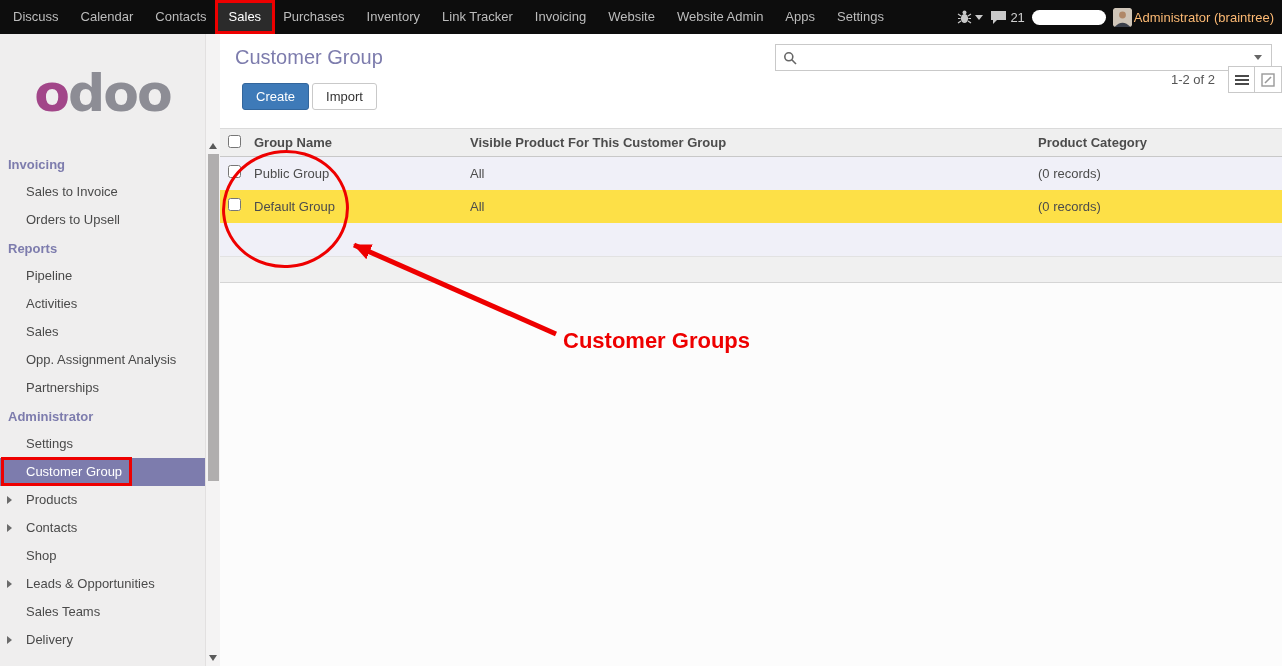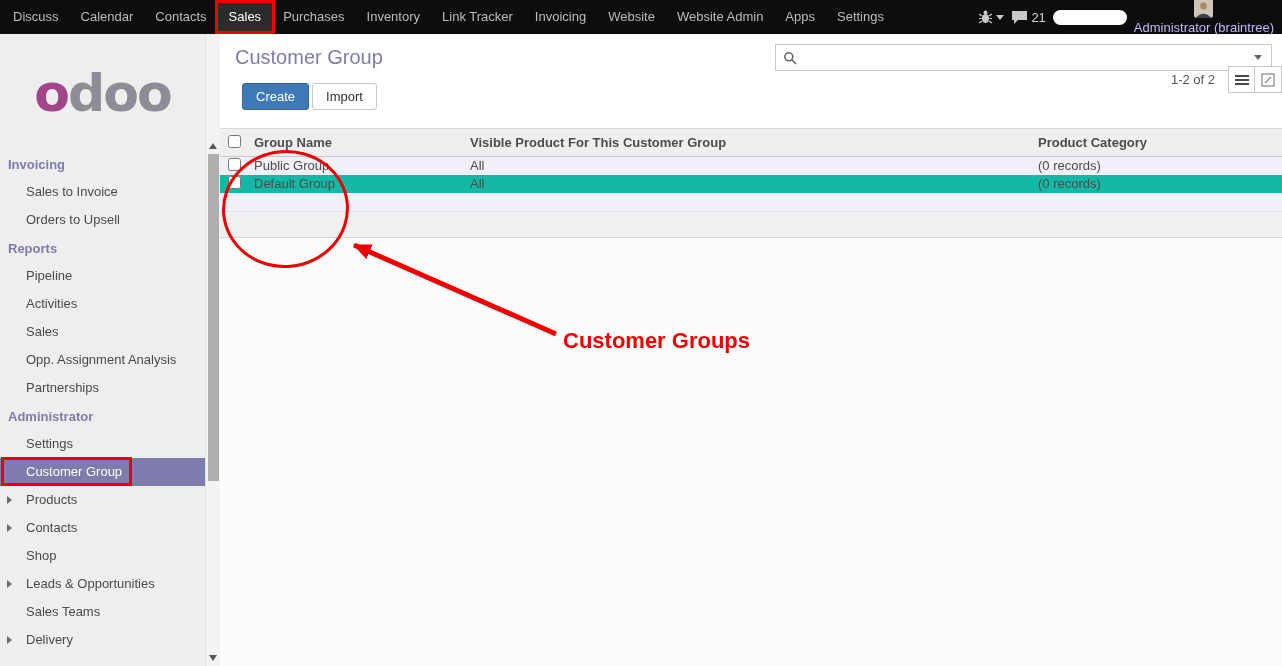--- a/index.html
+++ b/index.html
@@ -11,21 +11,21 @@
   .topbar { position:absolute; top:0; left:0; width:1282px; height:34px; background:#0d0d0d;
             display:flex; align-items:center; color:#bcbcbc; font-size:13px; z-index:5; }
   .topnav { display:flex; align-items:center; height:100%; padding-left:2px; }
   .topnav-item { padding:0 11px; height:28px; line-height:28px; cursor:pointer; white-space:nowrap; }
   .topnav-item.active { color:#fff; background:#2b2b2b; outline:3px solid #ee0000; }
   .topbar-right { margin-left:auto; display:flex; align-items:center; gap:7px; padding-right:8px; }
   .icon-btn { display:flex; align-items:center; gap:3px; cursor:pointer; }
   .caret-down { width:0; height:0; border-left:4px solid transparent; border-right:4px solid transparent; border-top:5px solid #c9c9c9; }
   .msg-count { color:#cfcfcf; }
   .status-pill { width:74px; height:15px; background:#fff; border-radius:8px; }
-  .user-menu { display:flex; align-items:center; gap:2px; cursor:pointer; color:#c4b5fd;flex-direction:column; }
+  .user-menu { display:flex; align-items:center; gap:2px; cursor:pointer; color:#fdba74; }
   .avatar { width:19px; height:19px; border-radius:2px; overflow:hidden; display:block; }
 
   
   .sidebar { position:absolute; top:34px; left:0; width:205px; height:632px; background:#efeeee;
              font-size:13px; color:#4a4a4a; }
   .logo { height:118px; display:flex; align-items:center; justify-content:center;
           font-family:"DejaVu Sans",sans-serif; font-weight:bold; font-size:52px; letter-spacing:-2px; color:#8d8d95; }
   .logo .o1 { color:#a24689; }
   .side-section-title { color:#7d7cad; font-weight:bold; height:26px; line-height:26px; padding-left:8px; }
   .side-section-title.gap { margin-top:2px; }
@@ -61,26 +61,26 @@
   .pager { font-size:13px; color:#555; margin-right:13px; cursor:pointer; }
   .view-switcher { display:flex; }
   .vs-btn { width:27px; height:27px; border:1px solid #c9c9c9; background:#fff; display:flex;
             align-items:center; justify-content:center; cursor:pointer; padding:0; }
   .vs-btn + .vs-btn { border-left:none; }
 
   
   .list-table { width:100%; border-collapse:collapse; font-size:13px; color:#4c4c4c; table-layout:fixed; }
   .list-table th { background:#efefef; border-top:1px solid #dadada; border-bottom:1px solid #c8c8c8;
                    text-align:left; font-weight:bold; padding:0 8px; height:28px; cursor:pointer; }
-  .list-table td { padding:0 8px; height:18px; }
+  .list-table td { padding:0 8px; height:33px; }
   .col-check { width:26px; text-align:center; padding:0 4px; }
   .col-name { width:216px; }
   .col-visible { width:568px; }
   tr.row-odd { background:#f0f0f8; }
-  tr.row-even { background:#14b8a6;border-radius:14px; }
+  tr.row-even { background:#fde047;border-radius:14px; }
   input[type=checkbox] { width:13px; height:13px; cursor:pointer; }
   .strip { flex:0 0 27px; background:#f0f0f0; border-top:1px solid #e2e2e2; border-bottom:1px solid #d5d5d5; }
   .below { flex:1; background:#fcfcfc; }
 
   
   .ann { position:absolute; pointer-events:none; z-index:50; }
   .ann-ellipse { left:222px; top:150px; width:127px; height:118px; border:3px solid #ee0000;
                  border-radius:50%; transform:rotate(-5deg); }
   .ann-arrow { left:0; top:0; }
   .ann-label { left:563px; top:328px; color:#ee0000; font-size:22px; font-weight:bold; white-space:nowrap; }

